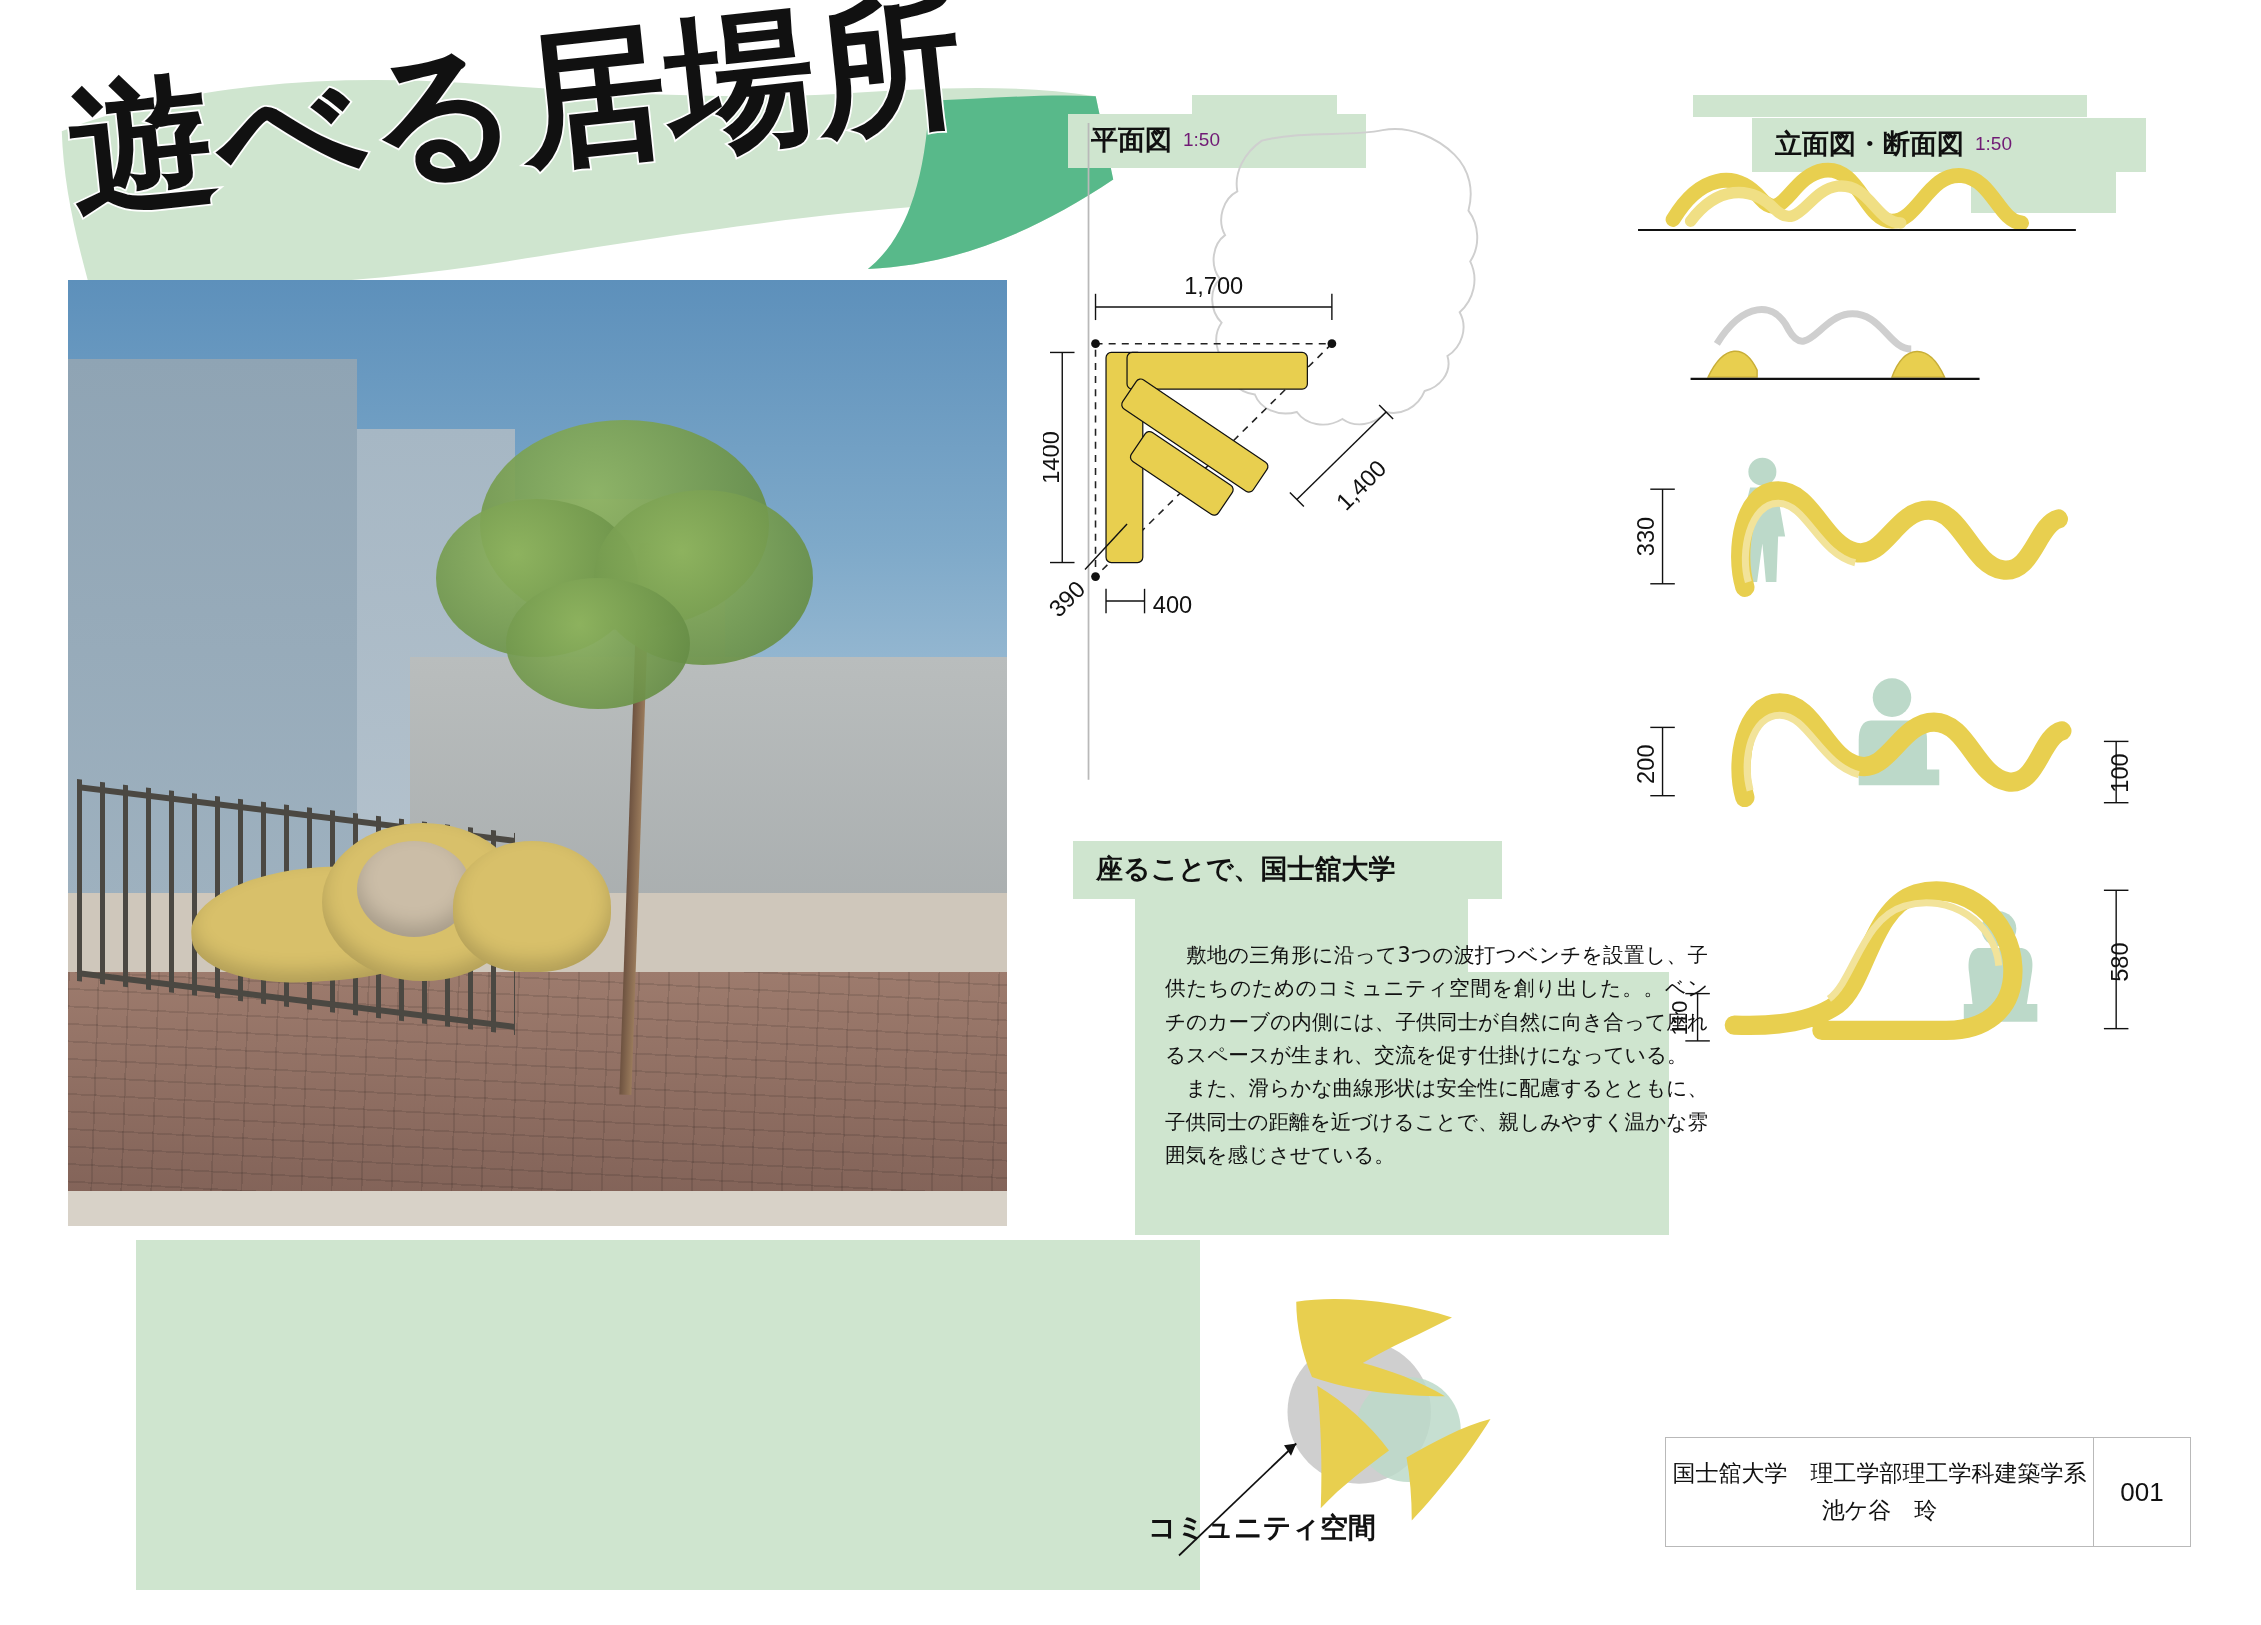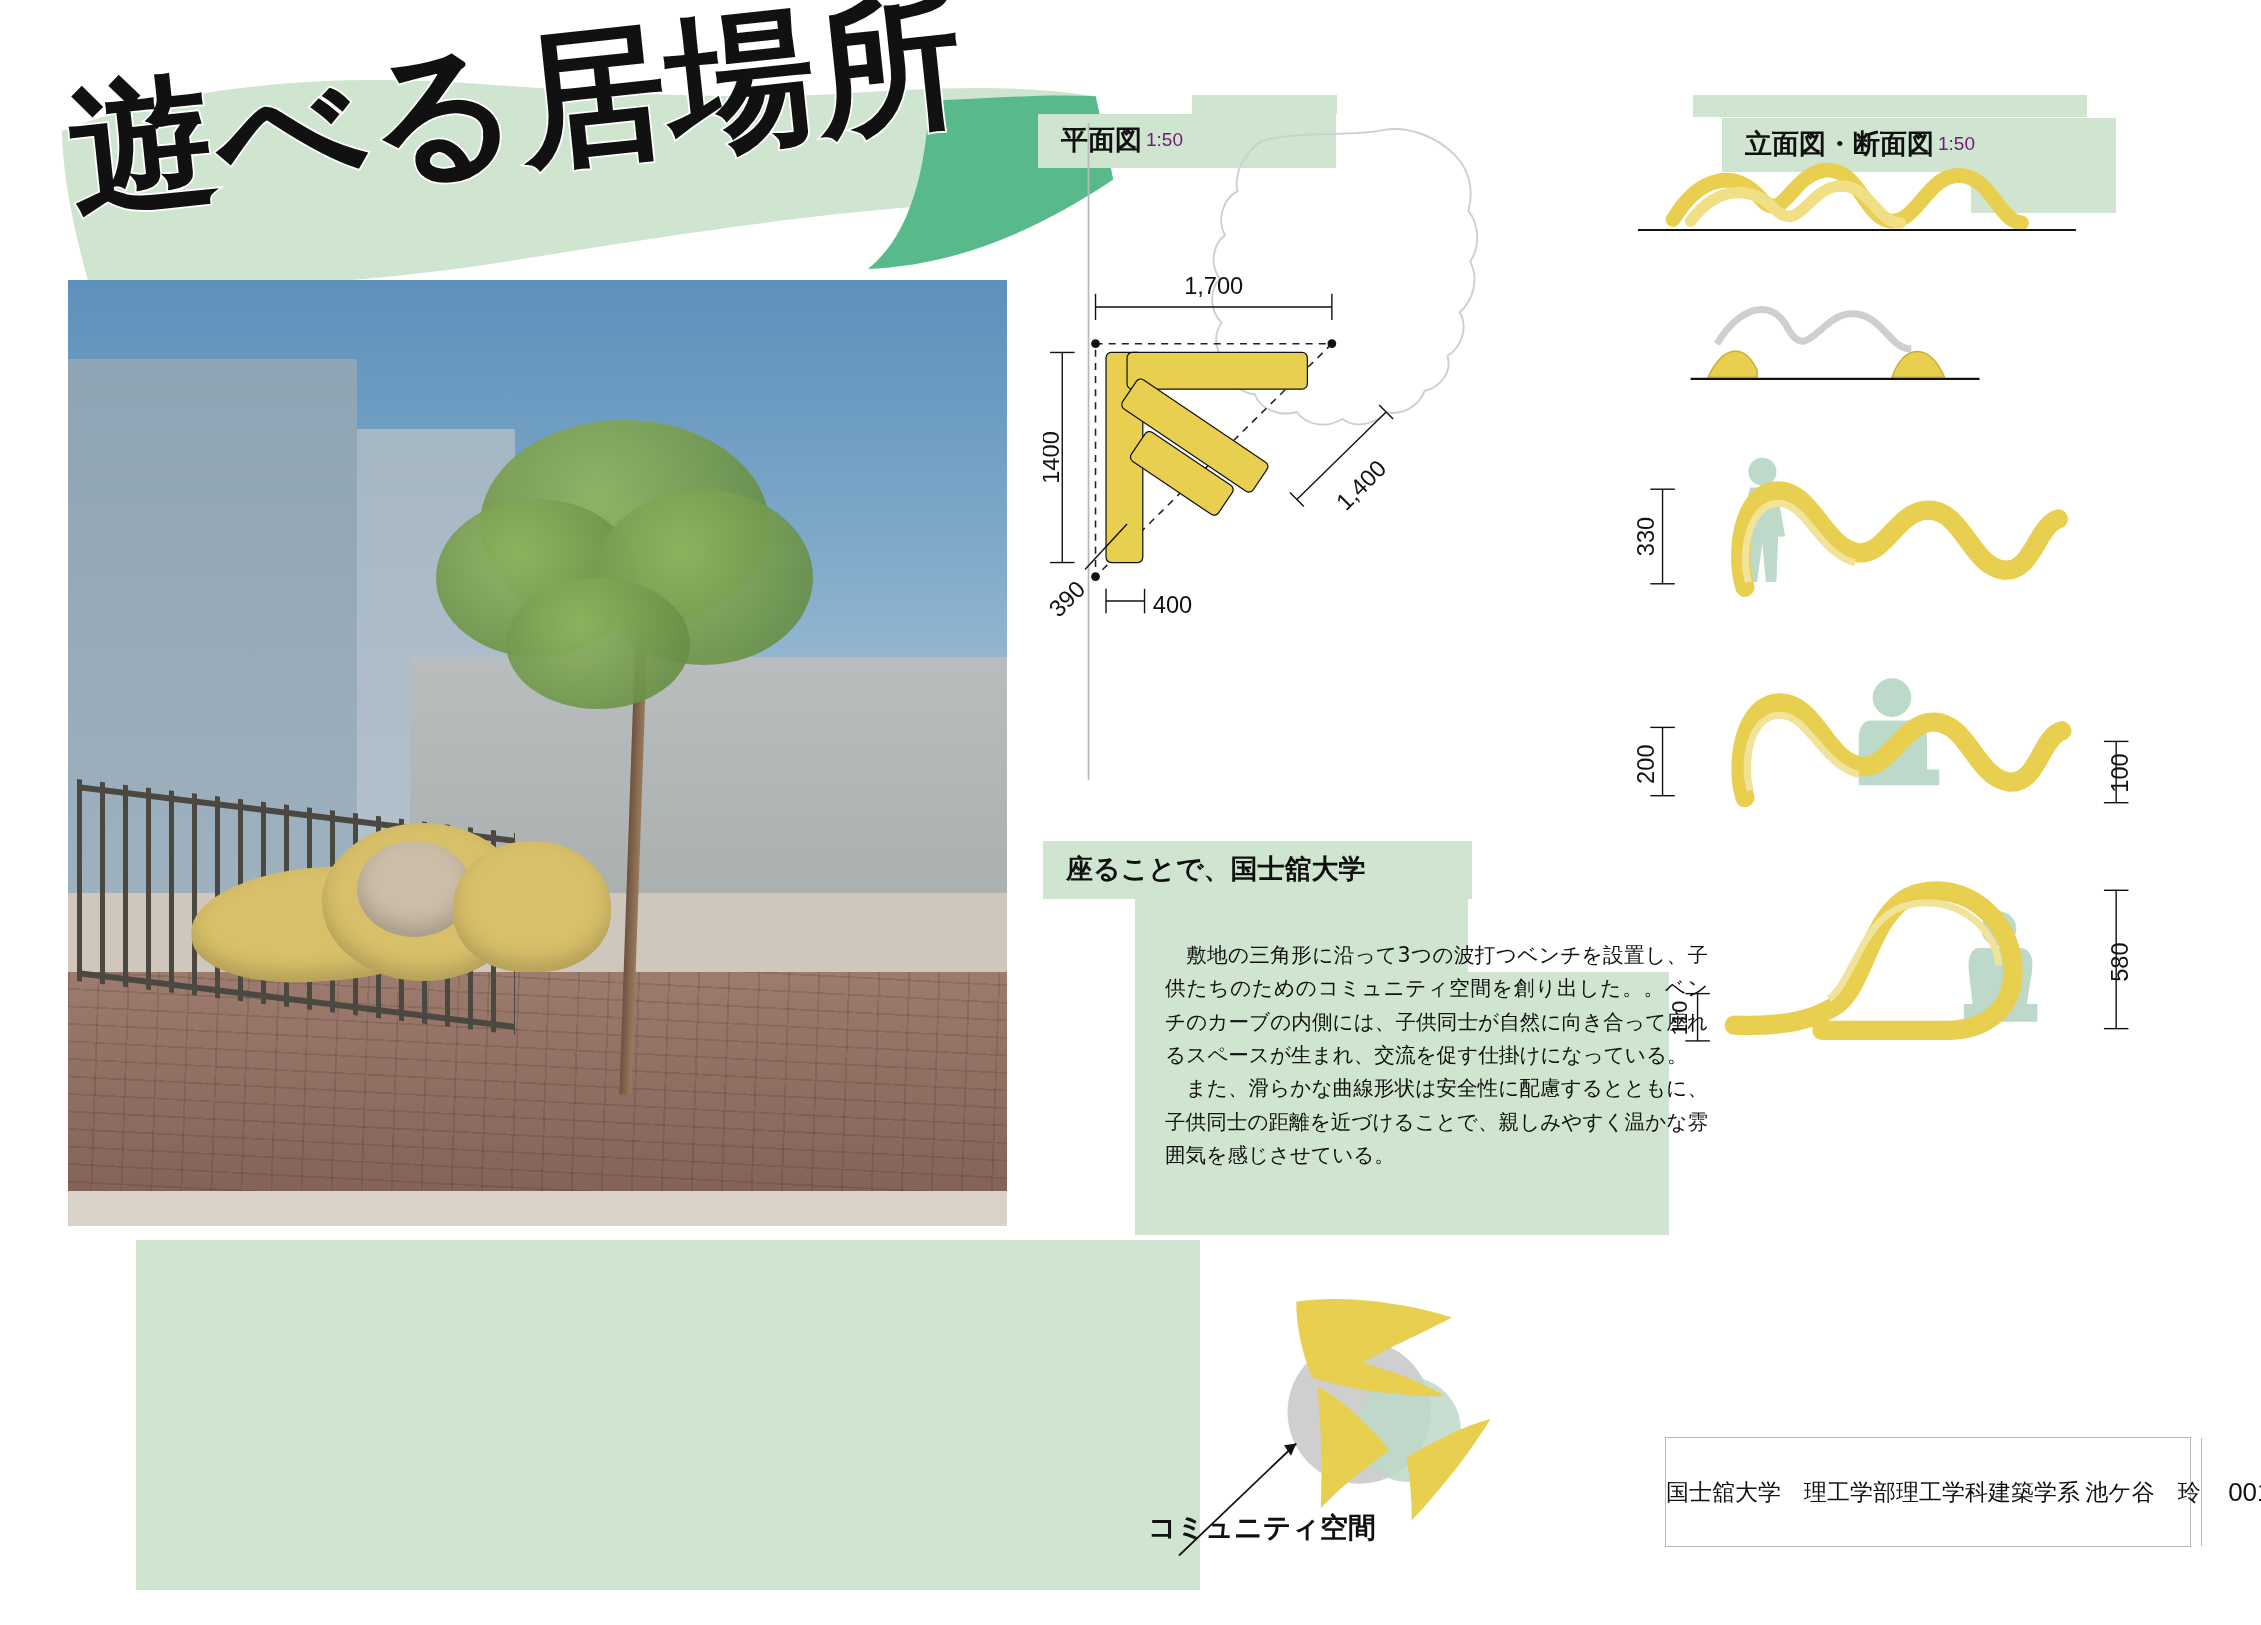--- a/index.html
+++ b/index.html
@@ -120,23 +120,24 @@
     border-radius: 50% 50% 45% 45%;
     box-shadow: inset 0 -10.5px 19px rgba(0,0,0,.18);
   }
 
   
   .chip {
     position: absolute;
     background: #cfe5cf;
     display: flex;
     align-items: center;
-    gap: 4px;
+    gap: 11px;
     padding: 5.3px 23px 7px 23px;
     box-sizing: border-box;
+    margin-left: 30px;
   }
   .chip .lbl {
     font-family: "DejaVu Sans", sans-serif;
     font-weight: bold;
     font-size: 27px;
     color: #101010;
     white-space: nowrap;
   }
   .chip .scale {
     font-family: Liberation Sans, sans-serif;
@@ -230,21 +231,21 @@
     position: absolute;
     left: 1665px; top: 1437px;
     width: 526px; height: 110px;
     border: 1.8px solid #b9b9b9;
     display: flex;
     box-sizing: border-box;
   }
   #tb-left {
     flex: 1 1 auto;
     display: flex;
-    flex-direction: row;
+    flex-direction: column;
     align-items: center;
     justify-content: center;
     gap: 5.3px;
   }
   #tb-left .line1 {
     font-family: "DejaVu Sans", sans-serif;
     font-size: 23px;
     color: #111;
     white-space: nowrap;
   }

